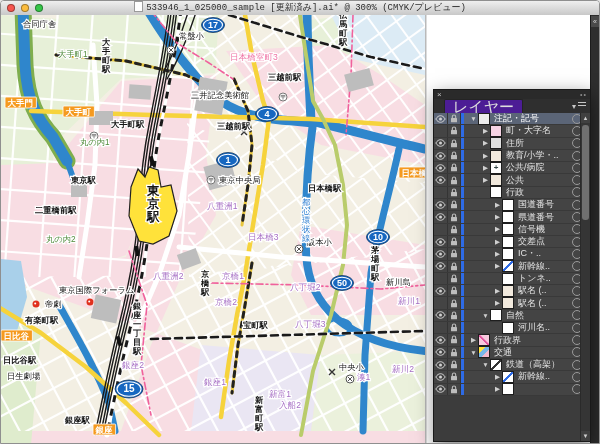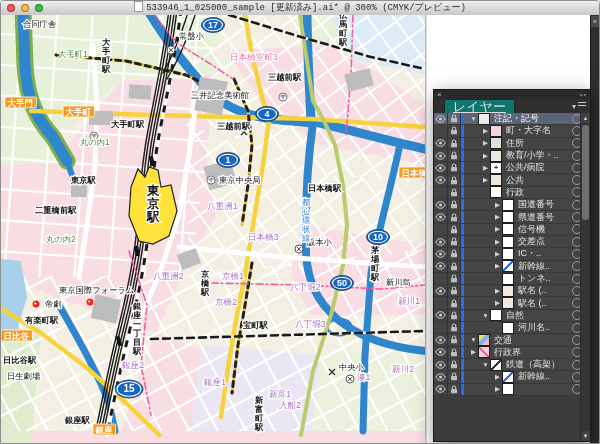--- a/index.html
+++ b/index.html
@@ -21,22 +21,22 @@
   #dock{position:absolute;right:0;top:14px;bottom:0;width:8px;background:#2e2e2e;border-left:1px solid #1c1c1c;}
   #dock .collapse{position:absolute;top:1px;left:0;width:8px;height:11px;background:#4a4a4a;color:#d8d8d8;
     font-size:7px;line-height:11px;text-align:center;cursor:pointer;}
   
   #layers-panel{position:absolute;left:432px;top:88px;width:158px;height:353px;display:flex;flex-direction:column;
     background:#3f3f3f;border:1px solid #191919;box-shadow:2px 6px 18px rgba(0,0,0,.5);box-sizing:border-box;}
   #ptitle{height:9px;background:#2a2a2a;display:flex;align-items:center;padding:0 3px;}
   #ptitle .pclose{color:#c0c0c0;font-size:8px;line-height:8px;cursor:pointer;}
   #ptitle .pdots{margin-left:auto;color:#8a8a8a;font-size:7px;line-height:7px;letter-spacing:1px;}
   #ptabs{height:14px;background:#2f2f2f;display:flex;align-items:flex-end;padding-left:10px;position:relative;}
-  .ptab{background:#0f766e;color:#dedede;font-size:13px;line-height:11px;padding:1px 8px 1px 8px;
-    border:1px solid #242424;border-bottom:none;border-radius:2px 2px 0 0;cursor:pointer;text-decoration:underline;}
+  .ptab{background:#4c1d95;color:#dedede;font-size:15px;line-height:11px;padding:1px 8px 1px 8px;
+    border:1px solid #242424;border-bottom:none;border-radius:2px 2px 0 0;cursor:pointer;}
   .pflyout{position:absolute;right:4px;top:3px;color:#c7c7c7;font-size:8px;cursor:pointer;}
   .pflyout .lines{display:inline-block;width:8px;height:6px;margin-left:2px;
     background:repeating-linear-gradient(#c7c7c7 0 1px,transparent 1px 3px);vertical-align:1px;}
   #rows{flex:1;overflow:hidden;position:relative;background:#3c3c3c;}
   .prow{position:relative;height:12.3px;display:flex;align-items:center;font-size:9px;color:#e3e3e3;
     background:#444;border-bottom:1px solid #393939;box-sizing:border-box;padding-right:8px;cursor:pointer;}
   .prow.selected{background:#5b6577;color:#fff;}
   .cell{height:100%;display:flex;align-items:center;justify-content:center;box-sizing:border-box;
     border-right:1px solid #343434;flex:none;}
   .cell.eye{width:14px;}
@@ -990,43 +990,43 @@
             </svg>
           </span>
           <span class="cell lock">
             <svg width="8" height="9" viewBox="0 0 8 9">
               <rect x="1" y="4" width="6" height="4.3" rx="0.6" fill="#bdbdbd"></rect>
               <path d="M2.3 4.2V2.7a1.7 1.7 0 0 1 3.4 0v1.5" fill="none" stroke="#bdbdbd" stroke-width="1.1"></path>
             </svg>
           </span>
           <span class="lbar"></span>
           <span style="flex: 0 0 auto; width: 3px;"></span>
+          <span class="tri">▶</span>
+          <span class="thumb" style="background: linear-gradient(45deg, rgb(247, 201, 221) 40%, rgb(226, 85, 160) 42%, rgb(226, 85, 160) 54%, rgb(247, 201, 221) 56%);"></span>
+          <span class="lname">行政界</span>
+          <span class="target"></span>
+        </div>
+        <div class="prow">
+          <span class="cell eye">
+            <svg width="11" height="8" viewBox="0 0 11 8">
+              <path d="M.8 4C2.2 1.6 4 .7 5.5 .7S8.8 1.6 10.2 4C8.8 6.4 7 7.3 5.5 7.3S2.2 6.4 .8 4Z" fill="none" stroke="#d2d2d2"></path>
+              <circle cx="5.5" cy="4" r="1.5" fill="#d2d2d2"></circle>
+            </svg>
+          </span>
+          <span class="cell lock">
+            <svg width="8" height="9" viewBox="0 0 8 9">
+              <rect x="1" y="4" width="6" height="4.3" rx="0.6" fill="#bdbdbd"></rect>
+              <path d="M2.3 4.2V2.7a1.7 1.7 0 0 1 3.4 0v1.5" fill="none" stroke="#bdbdbd" stroke-width="1.1"></path>
+            </svg>
+          </span>
+          <span class="lbar"></span>
+          <span style="flex: 0 0 auto; width: 3px;"></span>
           <span class="tri">▼</span>
           <span class="thumb" style="background: linear-gradient(135deg, rgb(255, 226, 58) 0%, rgb(255, 226, 58) 32%, rgb(121, 183, 232) 32%, rgb(121, 183, 232) 62%, rgb(243, 185, 205) 62%);"></span>
           <span class="lname">交通</span>
-          <span class="target"></span>
-        </div>
-        <div class="prow">
-          <span class="cell eye">
-            <svg width="11" height="8" viewBox="0 0 11 8">
-              <path d="M.8 4C2.2 1.6 4 .7 5.5 .7S8.8 1.6 10.2 4C8.8 6.4 7 7.3 5.5 7.3S2.2 6.4 .8 4Z" fill="none" stroke="#d2d2d2"></path>
-              <circle cx="5.5" cy="4" r="1.5" fill="#d2d2d2"></circle>
-            </svg>
-          </span>
-          <span class="cell lock">
-            <svg width="8" height="9" viewBox="0 0 8 9">
-              <rect x="1" y="4" width="6" height="4.3" rx="0.6" fill="#bdbdbd"></rect>
-              <path d="M2.3 4.2V2.7a1.7 1.7 0 0 1 3.4 0v1.5" fill="none" stroke="#bdbdbd" stroke-width="1.1"></path>
-            </svg>
-          </span>
-          <span class="lbar"></span>
-          <span style="flex: 0 0 auto; width: 3px;"></span>
-          <span class="tri">▶</span>
-          <span class="thumb" style="background: linear-gradient(45deg, rgb(247, 201, 221) 40%, rgb(226, 85, 160) 42%, rgb(226, 85, 160) 54%, rgb(247, 201, 221) 56%);"></span>
-          <span class="lname">行政界</span>
           <span class="target"></span>
         </div>
         <div class="prow">
           <span class="cell eye">
             <svg width="11" height="8" viewBox="0 0 11 8">
               <path d="M.8 4C2.2 1.6 4 .7 5.5 .7S8.8 1.6 10.2 4C8.8 6.4 7 7.3 5.5 7.3S2.2 6.4 .8 4Z" fill="none" stroke="#d2d2d2"></path>
               <circle cx="5.5" cy="4" r="1.5" fill="#d2d2d2"></circle>
             </svg>
           </span>
           <span class="cell lock">

